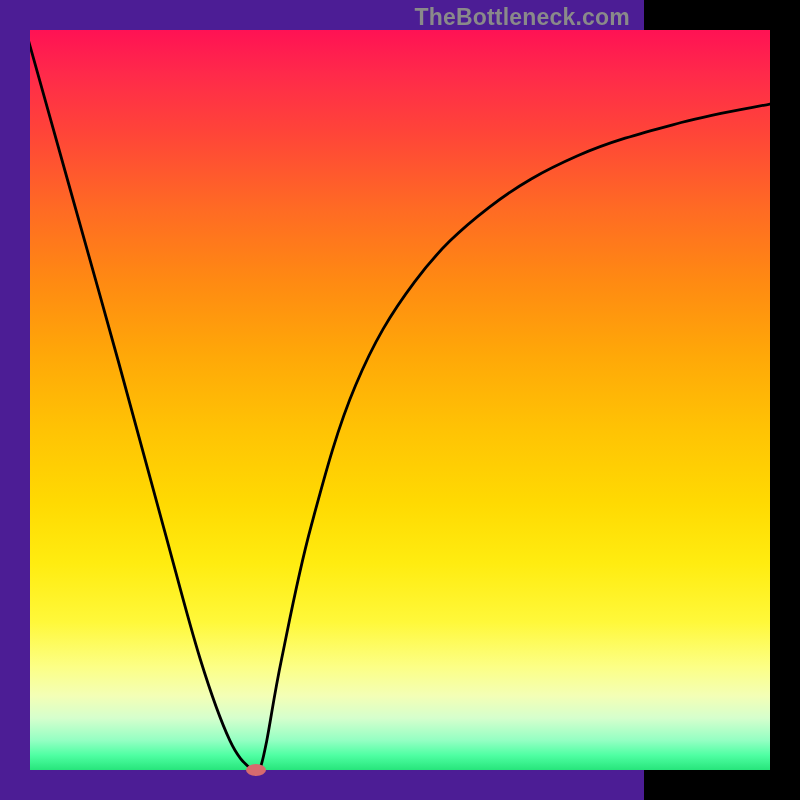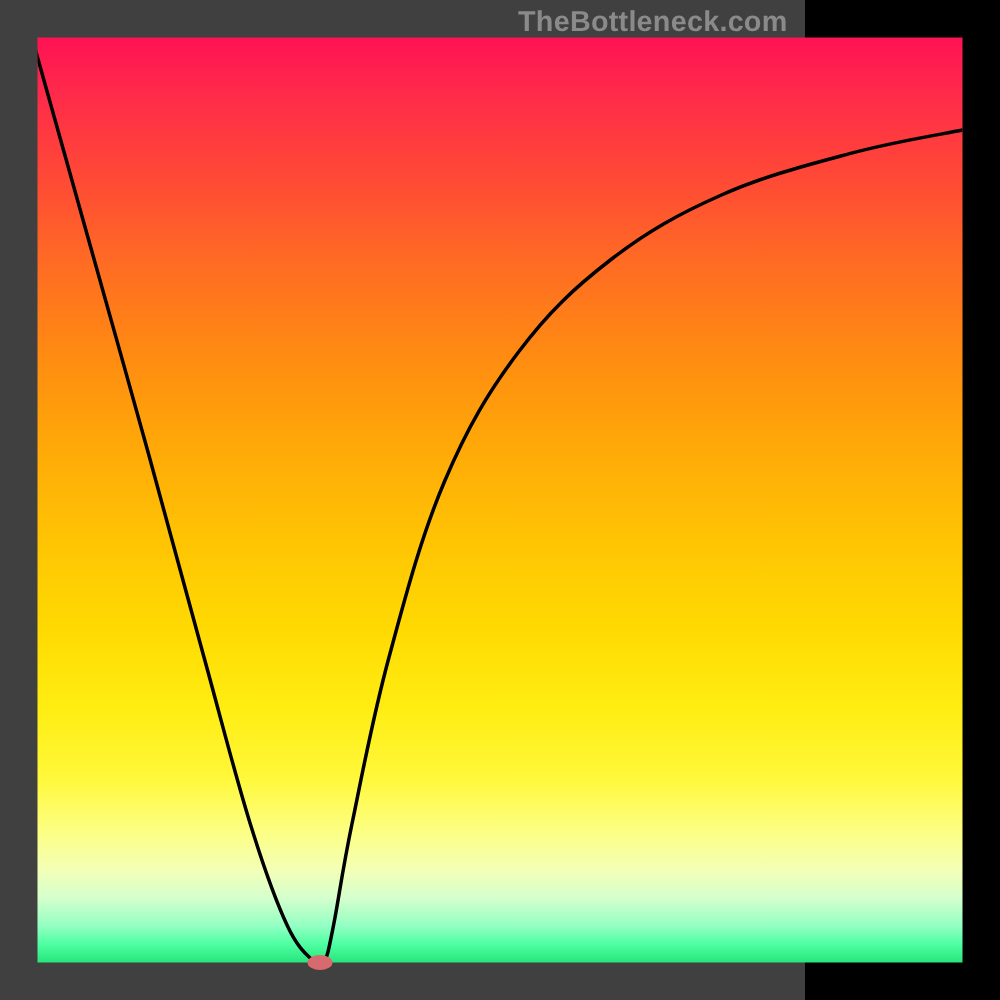--- a/index.html
+++ b/index.html
@@ -7,21 +7,21 @@
     padding: 0;
     width: 800px;
     height: 800px;
     background: #000000;
     overflow: hidden;
   }
   .container {
     position: relative;
     width: 644px;
     height: 800px;
-    background: #404040;
+    background: #4c1d95;
   }
   .plot-area {
     position: absolute;
     left: 30px;
     top: 30px;
     width: 740px;
     height: 740px;
     background: linear-gradient(to bottom,
       #ff1254 0%,
       #ff2a4a 6%,

